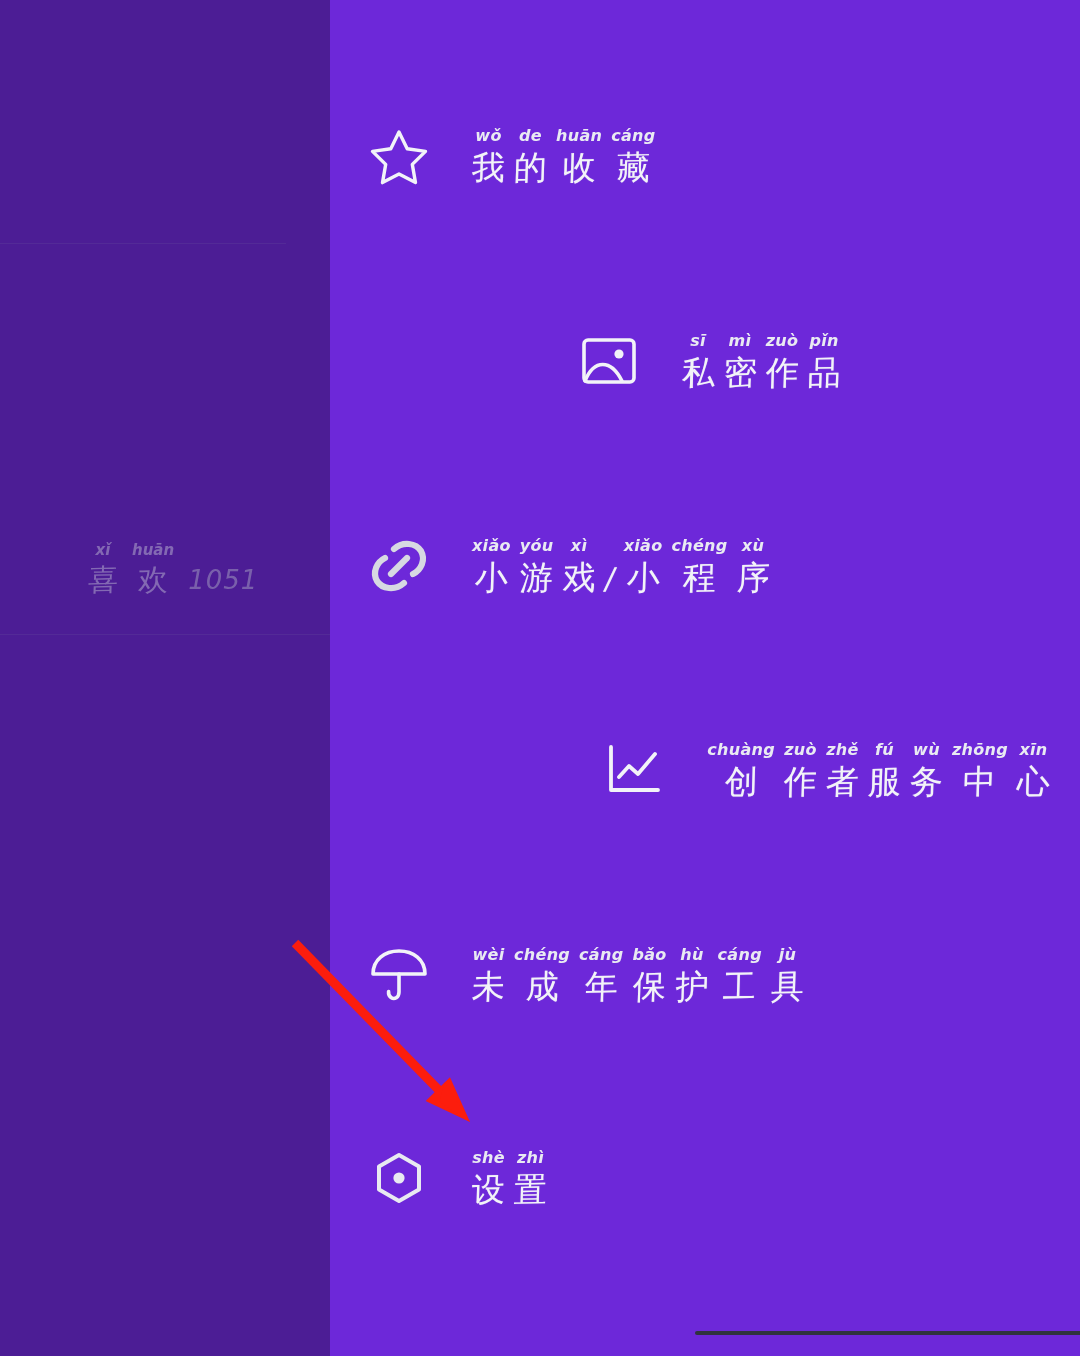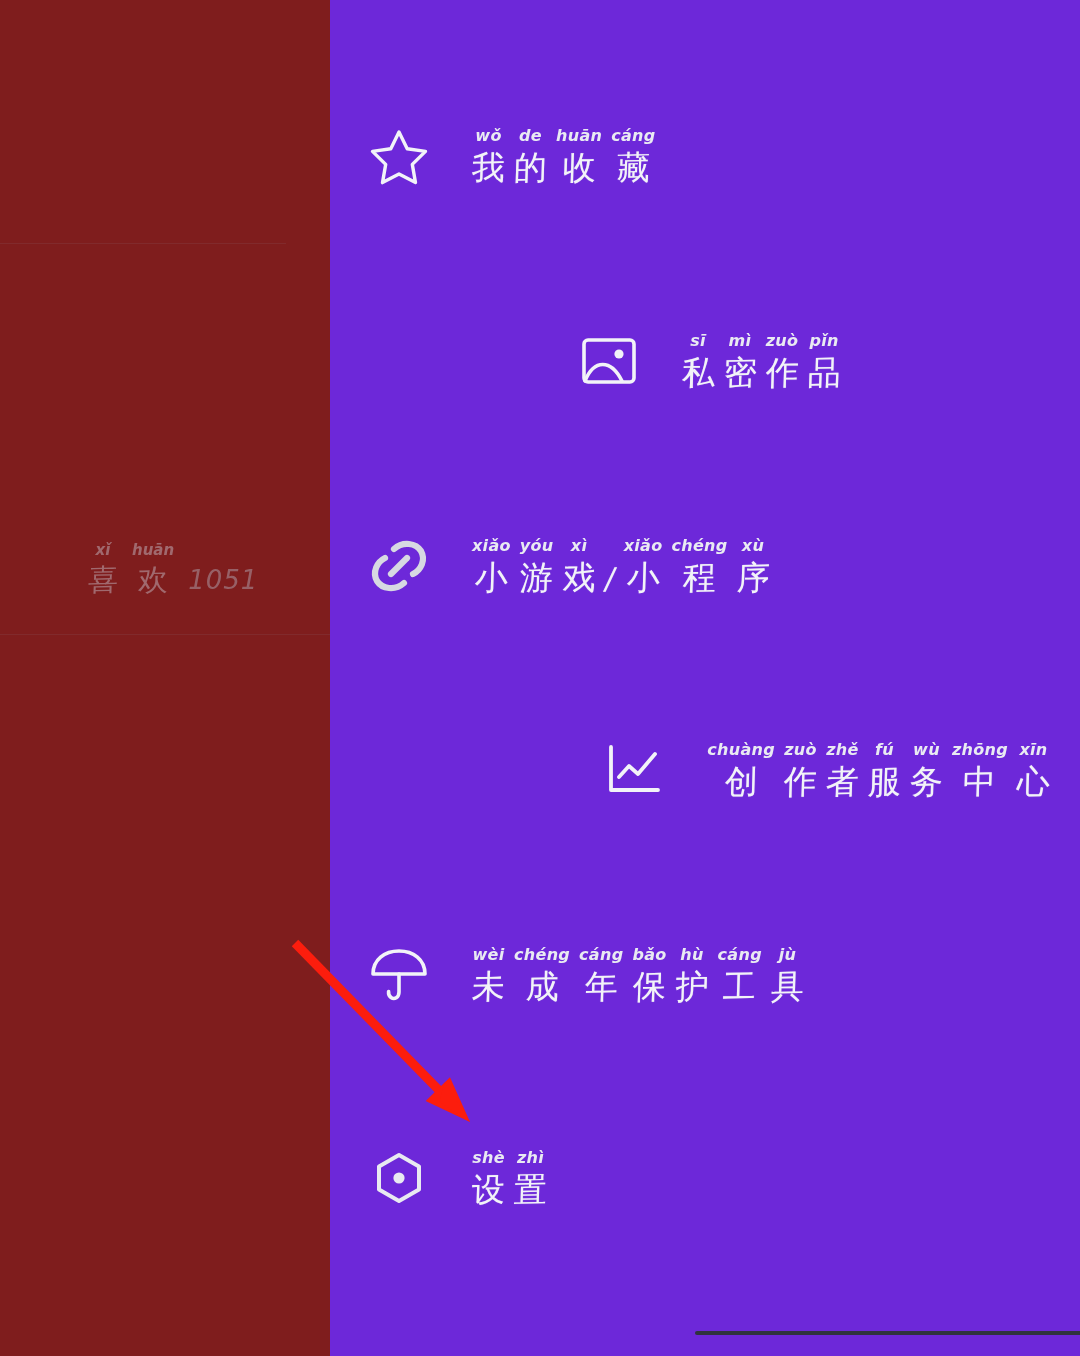--- a/index.html
+++ b/index.html
@@ -152,21 +152,21 @@
     left: 0; top: 0;
     width: 1080px; height: 1356px;
     pointer-events: none;
   }
 </style>
 </head>
 <body>
 
 <div id="screen" style="background: rgb(24, 26, 38);">
 
-  <div id="left-panel" style="background: #7f1d1d;">
+  <div id="left-panel" style="background: #4c1d95;">
     <div class="left-divider" id="left-divider-top"></div>
     <div class="left-divider" id="left-divider-mid"></div>
 
     <div id="likes-row">
       <div class="char-unit">
         <span class="likes-pinyin">xǐ</span>
         <span class="likes-hanzi">喜</span>
       </div>
       <div class="char-unit">
         <span class="likes-pinyin">huān</span>

